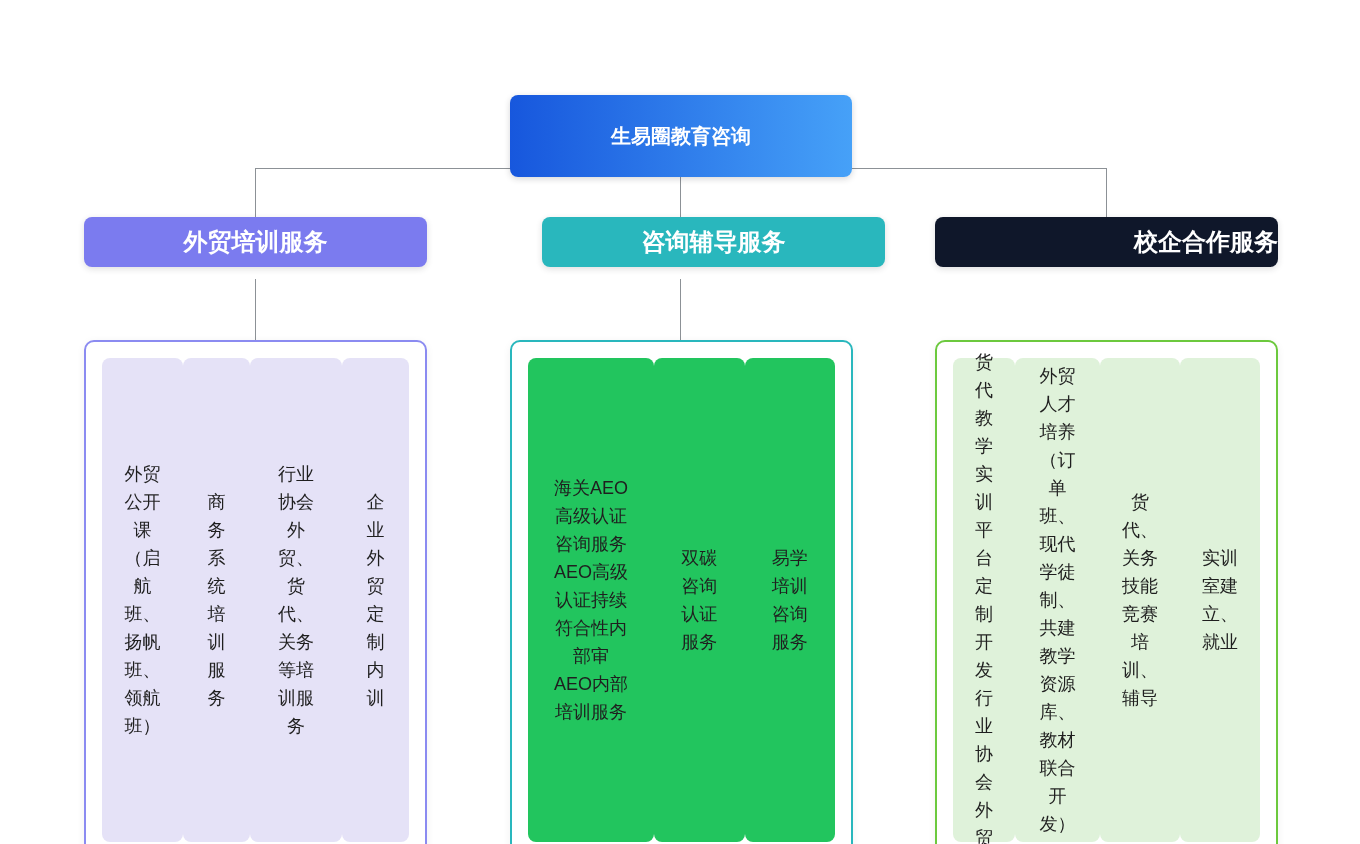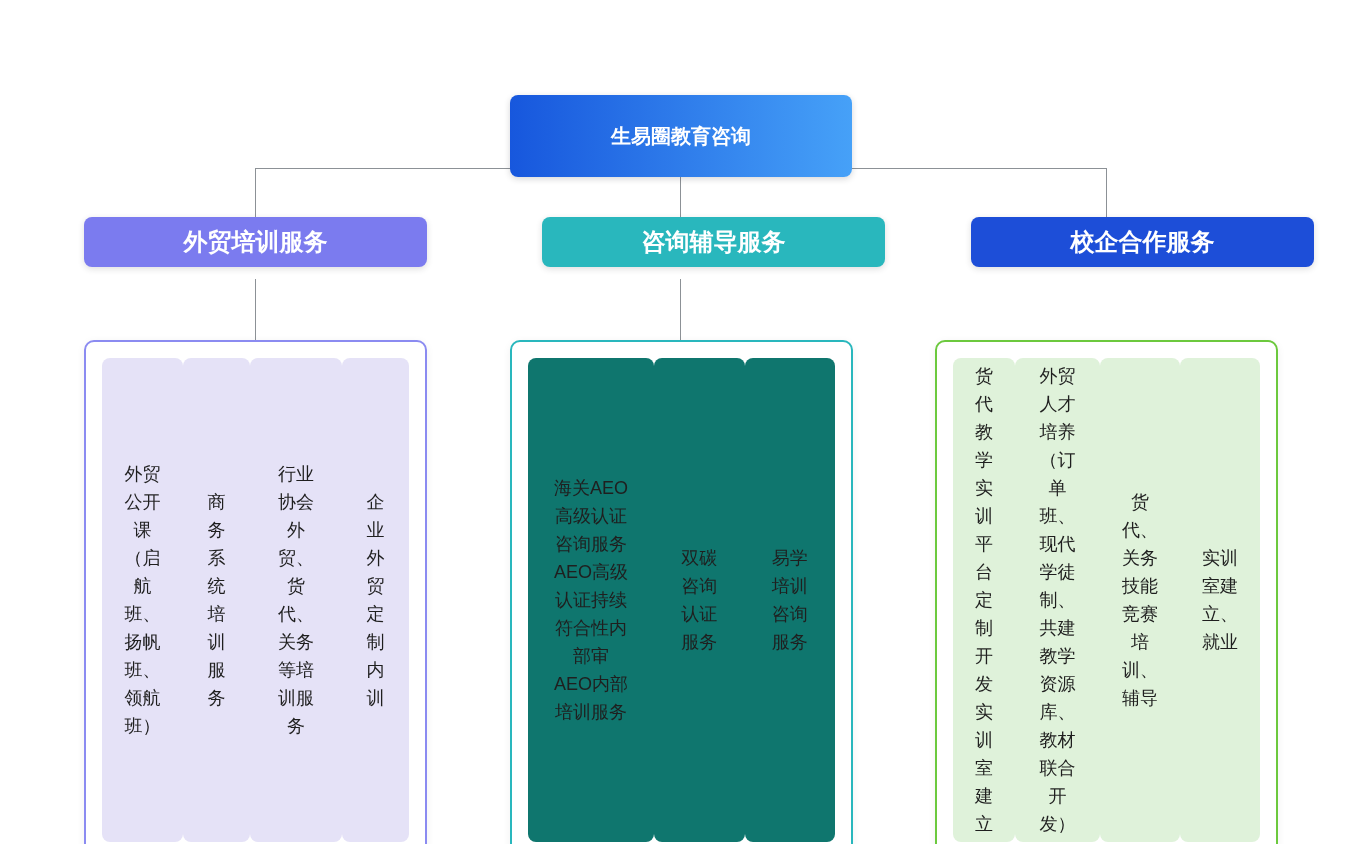--- a/index.html
+++ b/index.html
@@ -20,39 +20,39 @@
   }
   
   .branch-header{
     position:absolute;top:217px;width:343px;height:50px;border-radius:8px;
     display:flex;align-items:center;justify-content:center;
     color:#ffffff;font-size:24px;font-weight:bold;
     box-shadow:0 2px 6px rgba(31,35,41,.15);
   }
   .bh-1{left:84px;background:#7B7BEF;}
   .bh-2{left:510px;background:#29B7BD;margin-left:32px;}
-  .bh-3{left:971px;background:#1d4ed8;}
+  .bh-3{left:935px;background:#0f172a;justify-content:flex-end;}
   
   .branch-group{
     position:absolute;top:340px;width:343px;height:520px;background:#ffffff;
     border-radius:10px;box-sizing:border-box;padding:16px;
     display:flex;flex-direction:row;justify-content:space-between;
     box-shadow:0 2px 8px rgba(31,35,41,.06);
   }
   .bg-1{left:84px;border:2px solid #8B8BF1;}
   .bg-2{left:510px;border:2px solid #29B7BD;}
   .bg-3{left:935px;border:2px solid #6CC93E;}
   
   .service-item{
     border-radius:8px;box-sizing:border-box;min-height:75px;padding:8px 22px;
     display:flex;align-items:center;justify-content:center;text-align:center;
     font-size:18px;line-height:28px;color:#1f1f1f;white-space:pre-line;
   }
   .bg-1 .service-item{background:#E5E2F7;}
-  .bg-2 .service-item{background:#0f766e;}
+  .bg-2 .service-item{background:#22c55e;}
   .bg-3 .service-item{background:#DFF2DA;}
 </style>
 </head>
 <body>
 
 <div id="canvas">
 
   <div class="line" style="left:680px;top:121px;width:1px;height:47px;"></div>
   <div class="line" style="left:255px;top:168px;width:851px;height:1px;"></div>
   <div class="line" style="left:255px;top:168px;width:1px;height:49px;"></div>
@@ -86,19 +86,19 @@
   <div class="branch-group bg-2">
     <div class="service-item">海关AEO高级认证咨询服务
 AEO高级认证持续符合性内部审
 AEO内部培训服务</div>
     <div class="service-item">双碳咨询认证服务</div>
     <div class="service-item">易学培训咨询服务</div>
   </div>
 
   <div class="branch-group bg-3">
     <div class="service-item">货代教学实训平台定制开发
-实训室建立</div>
+行业协会外贸</div>
     <div class="service-item">外贸人才培养（订单班、现代学徒制、共建教学资源库、教材联合开发）</div>
     <div class="service-item">货代、关务技能竞赛培训、辅导</div>
     <div class="service-item">实训室建立、就业</div>
   </div>
 
 </div>
 
 </body></html>

